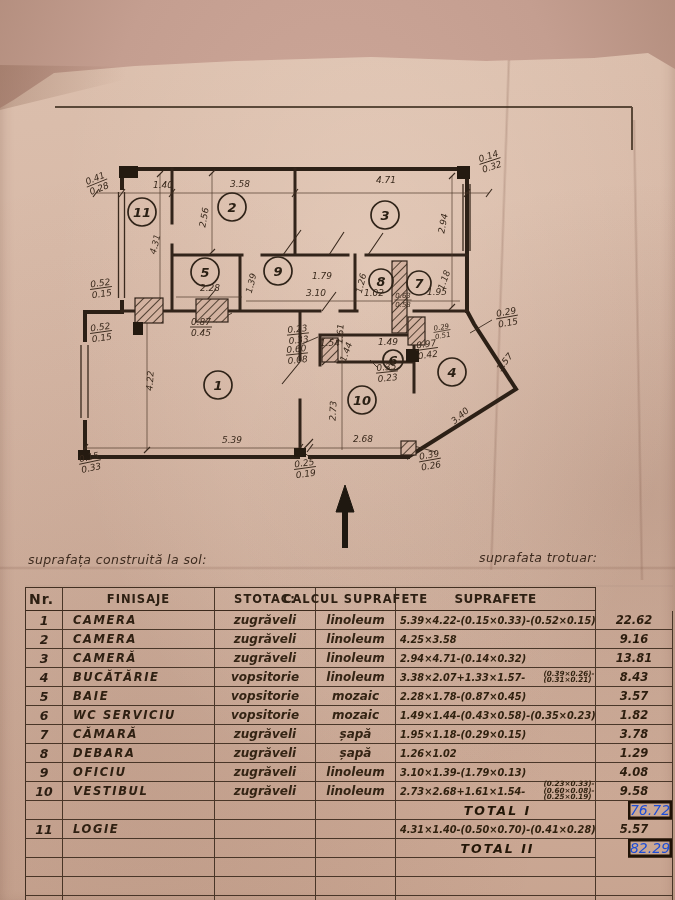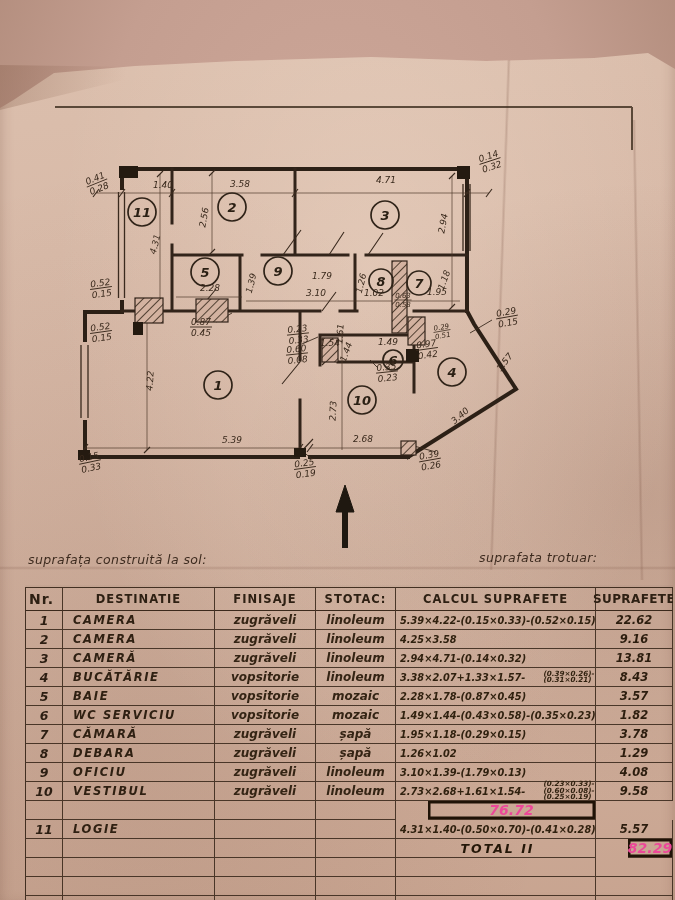--- a/index.html
+++ b/index.html
@@ -67,21 +67,21 @@
     font-weight:700;font-size:11.5px;letter-spacing:1px;color:#2e2013;justify-content:center;}
   .trow.thead .c.h-nr{font-size:14px;justify-content:flex-start;padding-left:3px;}
   .trow.thead .c.h-sup{font-size:12px;letter-spacing:.4px;}
   .c.nr{justify-content:center;font:italic 700 12.5px "DejaVu Sans",sans-serif;color:#2c1e12;}
   .c.dest{padding-left:10px;font:italic 700 11.5px "DejaVu Sans",sans-serif;letter-spacing:1.6px;color:#2f2012;}
   .c.fin,.c.st{justify-content:center;font:italic 600 12px "DejaVu Sans",sans-serif;color:#342414;}
   .c.calc{padding-left:4px;font:italic 600 9.8px "DejaVu Sans",sans-serif;color:#30210f;}
   .c.sup{justify-content:center;font:italic 700 11.5px "DejaVu Sans",sans-serif;color:#2c1d0e;}
   .stack{display:flex;flex-direction:column;margin-left:18px;line-height:6.4px;font-size:7.2px;}
   .c.calc .tlabel{width:100%;text-align:center;font:italic 700 12.5px "DejaVu Sans",sans-serif;letter-spacing:2px;color:#241708;}
-  .c.sup.heavy{box-shadow:inset 0 0 0 2.5px #1f1206;font-size:14px;font-weight:700;color:#ec4899;margin-left:32px;}
+  .c.sup.heavy{box-shadow:inset 0 0 0 2.5px #1f1206;font-size:14px;font-weight:400;color:#1d4ed8;margin-left:32px;}
 </style>
 </head>
 <body>
 
 <div class="paper"></div>
 <div class="fold"></div>
 <div class="crease v1"></div>
 <div class="crease v2"></div>
 <div class="crease h1"></div>
 
@@ -326,21 +326,20 @@
     <polygon class="arrow" points="336,512 354,512 345,485"></polygon>
   </g>
 </svg>
 
 <div class="caption" id="cap-left">suprafața construită la sol:</div>
 <div class="caption" id="cap-right">suprafata trotuar:</div>
 
 <div class="sheet-table" id="surface-table">
   <div class="trow thead">
     <div class="c h-nr">Nr.</div>
-    <div class="c">DESTINATIE</div>
     <div class="c">FINISAJE</div>
     <div class="c">STOTAC:</div>
     <div class="c">CALCUL SUPRAFETE</div>
     <div class="c h-sup">SUPRAFETE</div>
   </div>
   <div id="table-body">
       <div class="trow">
         <div class="c nr">1</div>
         <div class="c dest">CAMERA</div>
         <div class="c fin">zugrăveli</div>
@@ -447,20 +446,23 @@
             <span>(0.25×0.19)</span>
           </span>
         </div>
         <div class="c sup">9.58</div>
       </div>
       <div class="trow">
         <div class="c nr"></div>
         <div class="c dest"></div>
         <div class="c fin"></div>
         <div class="c st"></div>
+        <div class="c calc">
+          <span class="tlabel">TOTAL I</span>
+        </div>
         <div class="c sup heavy">76.72</div>
       </div>
       <div class="trow">
         <div class="c nr">11</div>
         <div class="c dest">LOGIE</div>
         <div class="c fin"></div>
         <div class="c st"></div>
         <div class="c calc">
           <span>4.31×1.40-(0.50×0.70)-(0.41×0.28)</span>
         </div>

